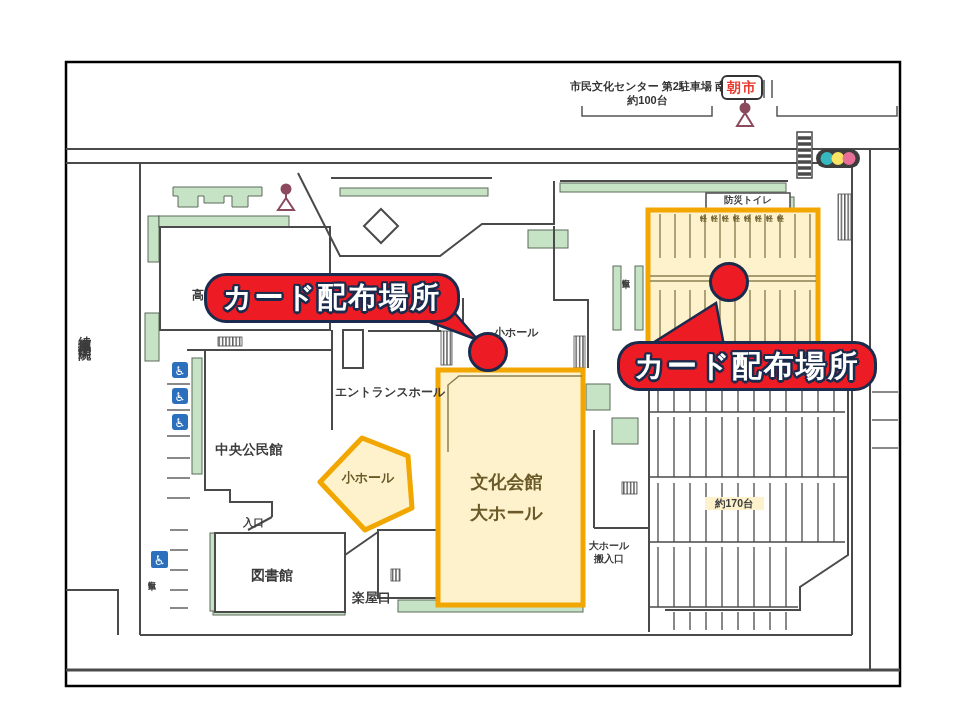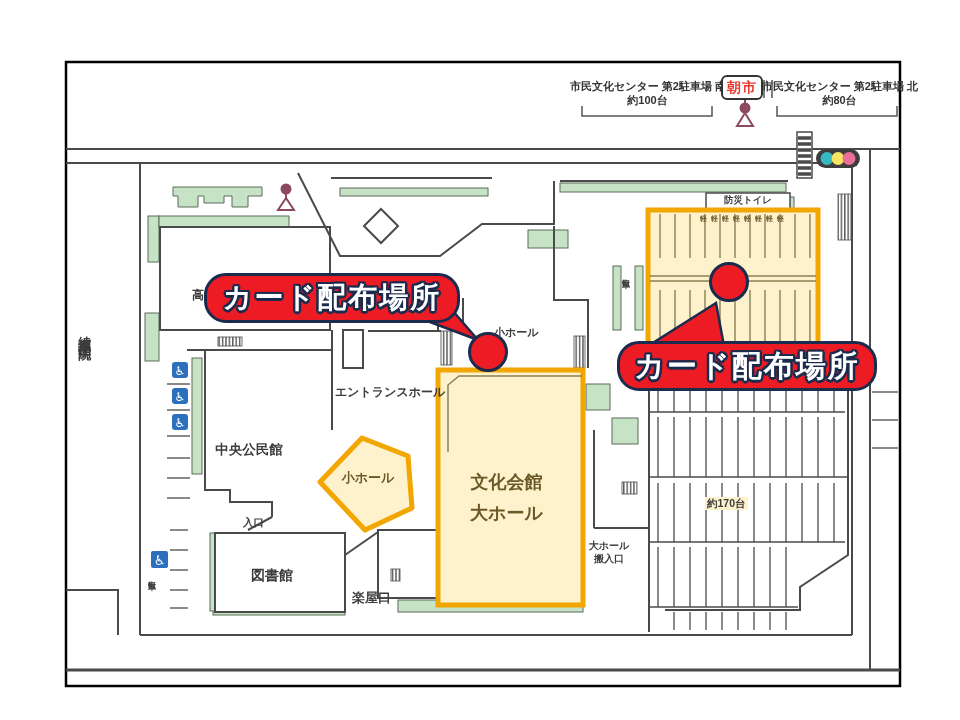--- a/index.html
+++ b/index.html
@@ -7,21 +7,21 @@
          font-family:"Liberation Sans","DejaVu Sans",sans-serif;}
   .stage svg{position:absolute;left:0;top:0;}
   .lbl{position:absolute;color:#3c3c3c;font-weight:bold;white-space:nowrap;line-height:1.25;}
   .ctr{text-align:center;}
   .vert{writing-mode:vertical-rl;text-orientation:upright;}
   .toplot{width:155px;font-size:11px;color:#333;}
   .market{position:absolute;left:721px;top:75px;width:38px;height:21px;background:#fff;
           border:2px solid #333;border-radius:6px;color:#e8382d;font-weight:bold;font-size:14px;
           display:flex;align-items:center;justify-content:center;letter-spacing:1px;text-align:center;}
   .hall-y{color:#6b5a28;text-align:center;}
-  .whitebg{background:#fdf2cc;padding:0 2px;}
+  .whitebg{background:#fdf2cc;padding:0 10px;}
   .callout{position:absolute;background:#ed1c24;border:3px solid #1b2b4d;border-radius:22px;
            display:flex;align-items:center;justify-content:center;color:#fff;font-weight:bold;
            letter-spacing:2px;
            text-shadow:2.5px 0 0 #1b2b4d,-2.5px 0 0 #1b2b4d,0 2.5px 0 #1b2b4d,0 -2.5px 0 #1b2b4d,
                        1.8px 1.8px 0 #1b2b4d,-1.8px 1.8px 0 #1b2b4d,1.8px -1.8px 0 #1b2b4d,-1.8px -1.8px 0 #1b2b4d;}
   .kei-row{position:absolute;left:700px;top:214px;display:flex;gap:4px;font-size:7px;
            font-weight:bold;color:#6b5a28;}
 </style>
 </head>
 <body>
@@ -266,24 +266,20 @@
     <circle cx="488" cy="352" r="18.5" fill="#ed1c24" stroke="#1b2b4d" stroke-width="3"></circle>
     <circle cx="729" cy="282" r="18.5" fill="#ed1c24" stroke="#1b2b4d" stroke-width="3"></circle>
   </g>
 </svg>
 
 <div class="lbl toplot ctr" style="left:570px;top:80px;">
   <div>市民文化センター 第2駐車場 南</div>
   <div>約100台</div>
 </div>
 <div class="market">朝市</div>
-<div class="lbl toplot ctr" style="left:762px;top:80px;">
-  <div>市民文化センター 第2駐車場 北</div>
-  <div>約80台</div>
-</div>
 
 <div class="lbl vert" style="left:76px;top:326px;font-size:13px;letter-spacing:2px;">綾瀬厚生病院</div>
 
 <div class="lbl" style="left:192px;top:288px;font-size:12px;">高齢者福祉会館</div>
 
 <div class="lbl ctr" style="left:706px;top:194px;width:84px;font-size:9.5px;">防災トイレ</div>
 
 <div class="kei-row">
   <span>軽</span>
   <span>軽</span>

